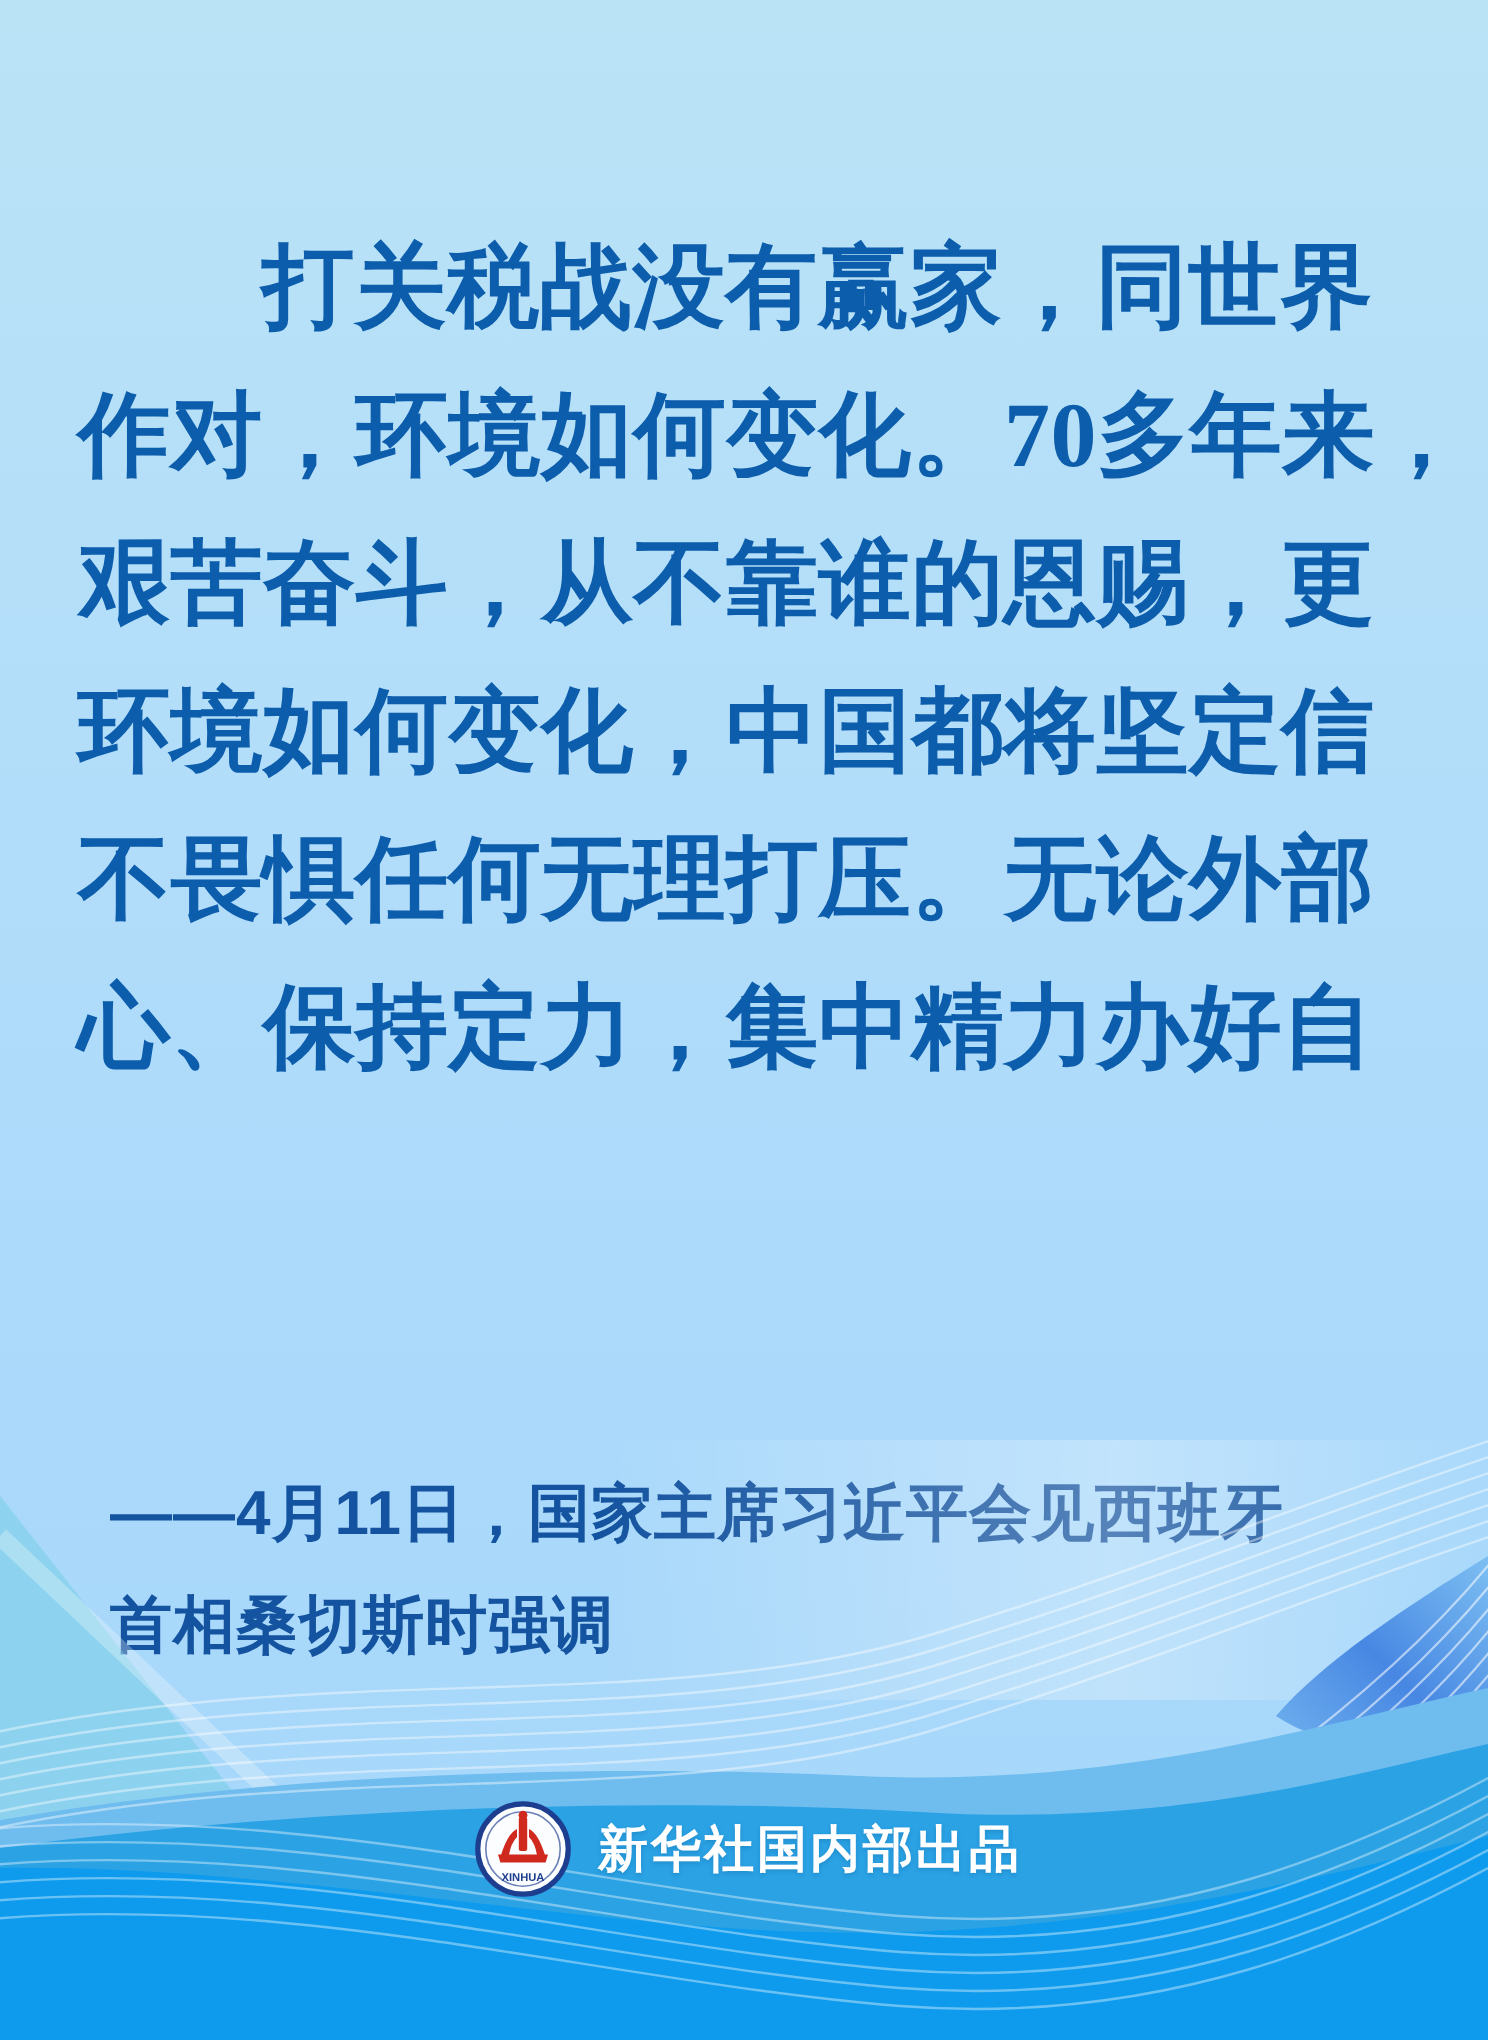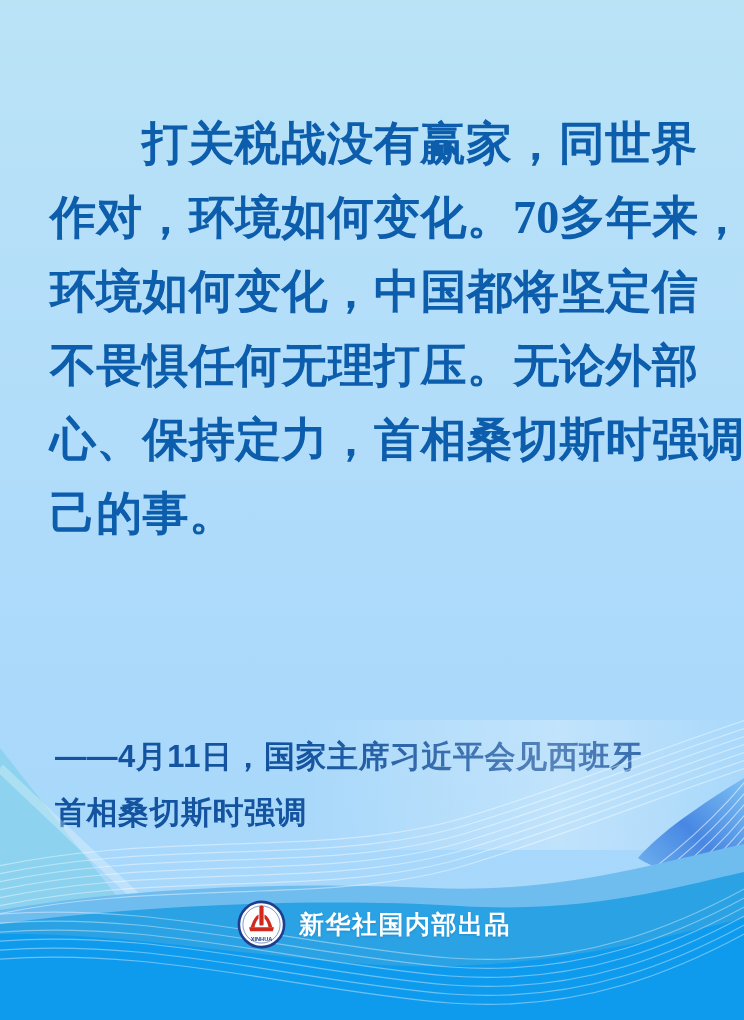--- a/index.html
+++ b/index.html
@@ -11,21 +11,21 @@
   .page {
     position: relative;
     width: 744px;
     height: 1020px;
     overflow: hidden;
     background: linear-gradient(180deg, #bae3f6 0%, #b2ddfa 40%, #aad9fb 70%, #a5d6f9 100%);
   }
   
   .quote {
     position: absolute;
-    left: 50px;
+    left: 39px;
     top: 107px;
     width: 650px;
     color: #0d5dad;
     font-family: "Liberation Serif", "DejaVu Serif", serif;
     font-weight: 700;
     font-size: 46px;
     line-height: 74px;
     letter-spacing: 0.3px;
   }
   .quote .qline { white-space: nowrap; }
@@ -73,24 +73,24 @@
   }
 </style>
 </head>
 <body>
 
 <div class="page">
 
   <div class="quote">
     <div class="qline indent">打关税战没有赢家，同世界</div>
     <div class="qline">作对，环境如何变化。70多年来，</div>
+    <div class="qline">艰苦奋斗，从不靠谁的恩赐，更</div>
     <div class="qline">环境如何变化，中国都将坚定信</div>
     <div class="qline">不畏惧任何无理打压。无论外部</div>
-    <div class="qline">心、保持定力，首相桑切斯时强调</div>
-    <div class="qline">己的事。</div>
+    <div class="qline">心、保持定力，集中精力办好自</div>
   </div>
 
   <div class="attribution">
     <div class="aline">——4月11日，国家主席习近平会见西班牙</div>
     <div class="aline">首相桑切斯时强调</div>
   </div>
 
   <svg class="bottom-art" viewBox="0 0 744 300" preserveAspectRatio="none" aria-hidden="true">
     <defs>
       <linearGradient id="cornerGrad" x1="0" y1="1" x2="1" y2="0">

